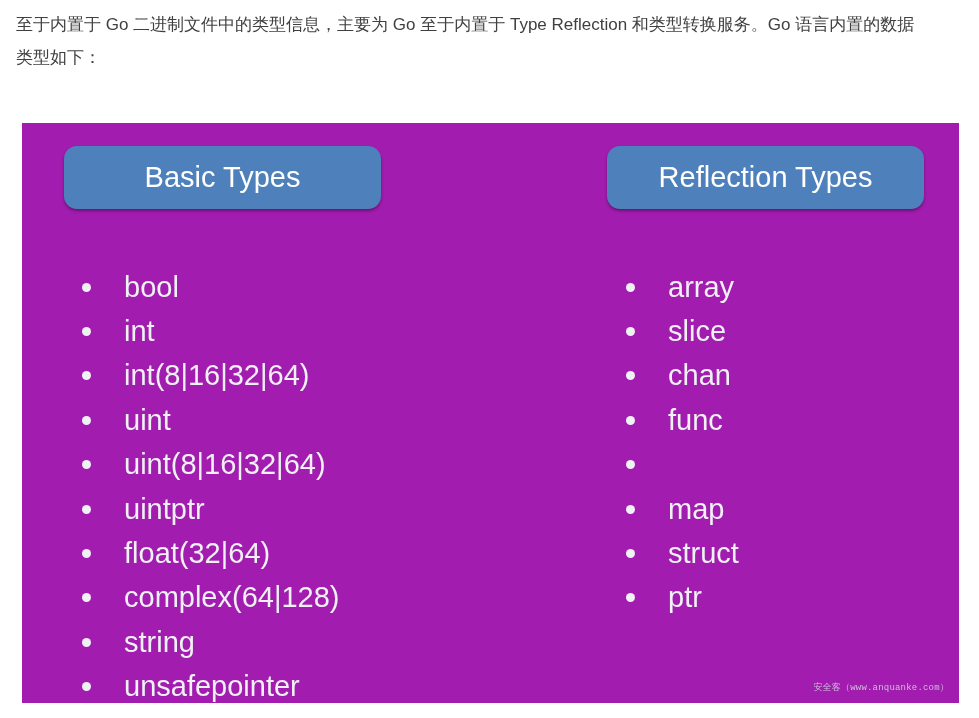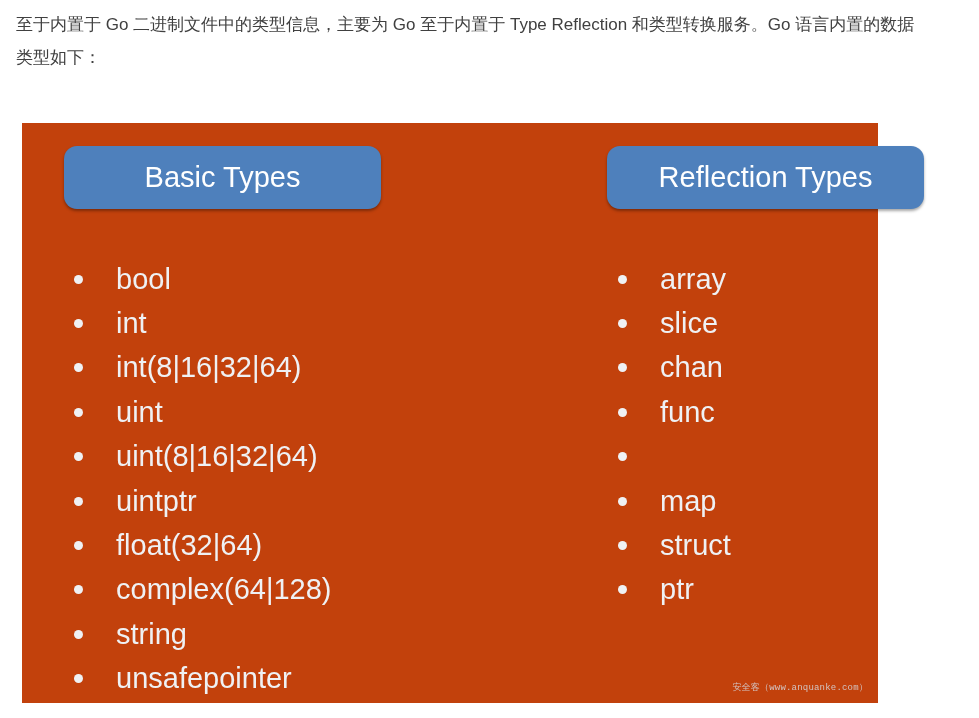--- a/index.html
+++ b/index.html
@@ -27,23 +27,23 @@
   }
   .article-text .line {
     white-space: nowrap;
   }
 
   
   .slide {
     position: absolute;
     left: 22px;
     top: 123px;
-    width: 856px;
+    width: 937px;
     height: 580px;
-    background: #c2410c;
+    background: #a21caf;
   }
 
   .header-pill {
     position: absolute;
     height: 63px;
     width: 317px;
     background: #4E80BC;
     border-radius: 13px;
     display: flex;
     align-items: center;
@@ -51,21 +51,21 @@
     color: #ffffff;
     font-size: 29px;
     box-shadow: 0 2px 3px rgba(0,0,0,0.35);
   }
   .header-basic    { left: 42px;  top: 23px; }
   .header-composite{ left: 585px; top: 23px; }
 
   .type-list {
     position: absolute;
     top: 126px;
-    margin: 8px;
+    margin: 16px;
     padding: 0;
     list-style: none;
   }
   .type-list-basic     { left: 44px;  }
   .type-list-composite { left: 588px; }
 
   .type-list li {
     height: 44.4px;
     display: flex;
     align-items: center;

